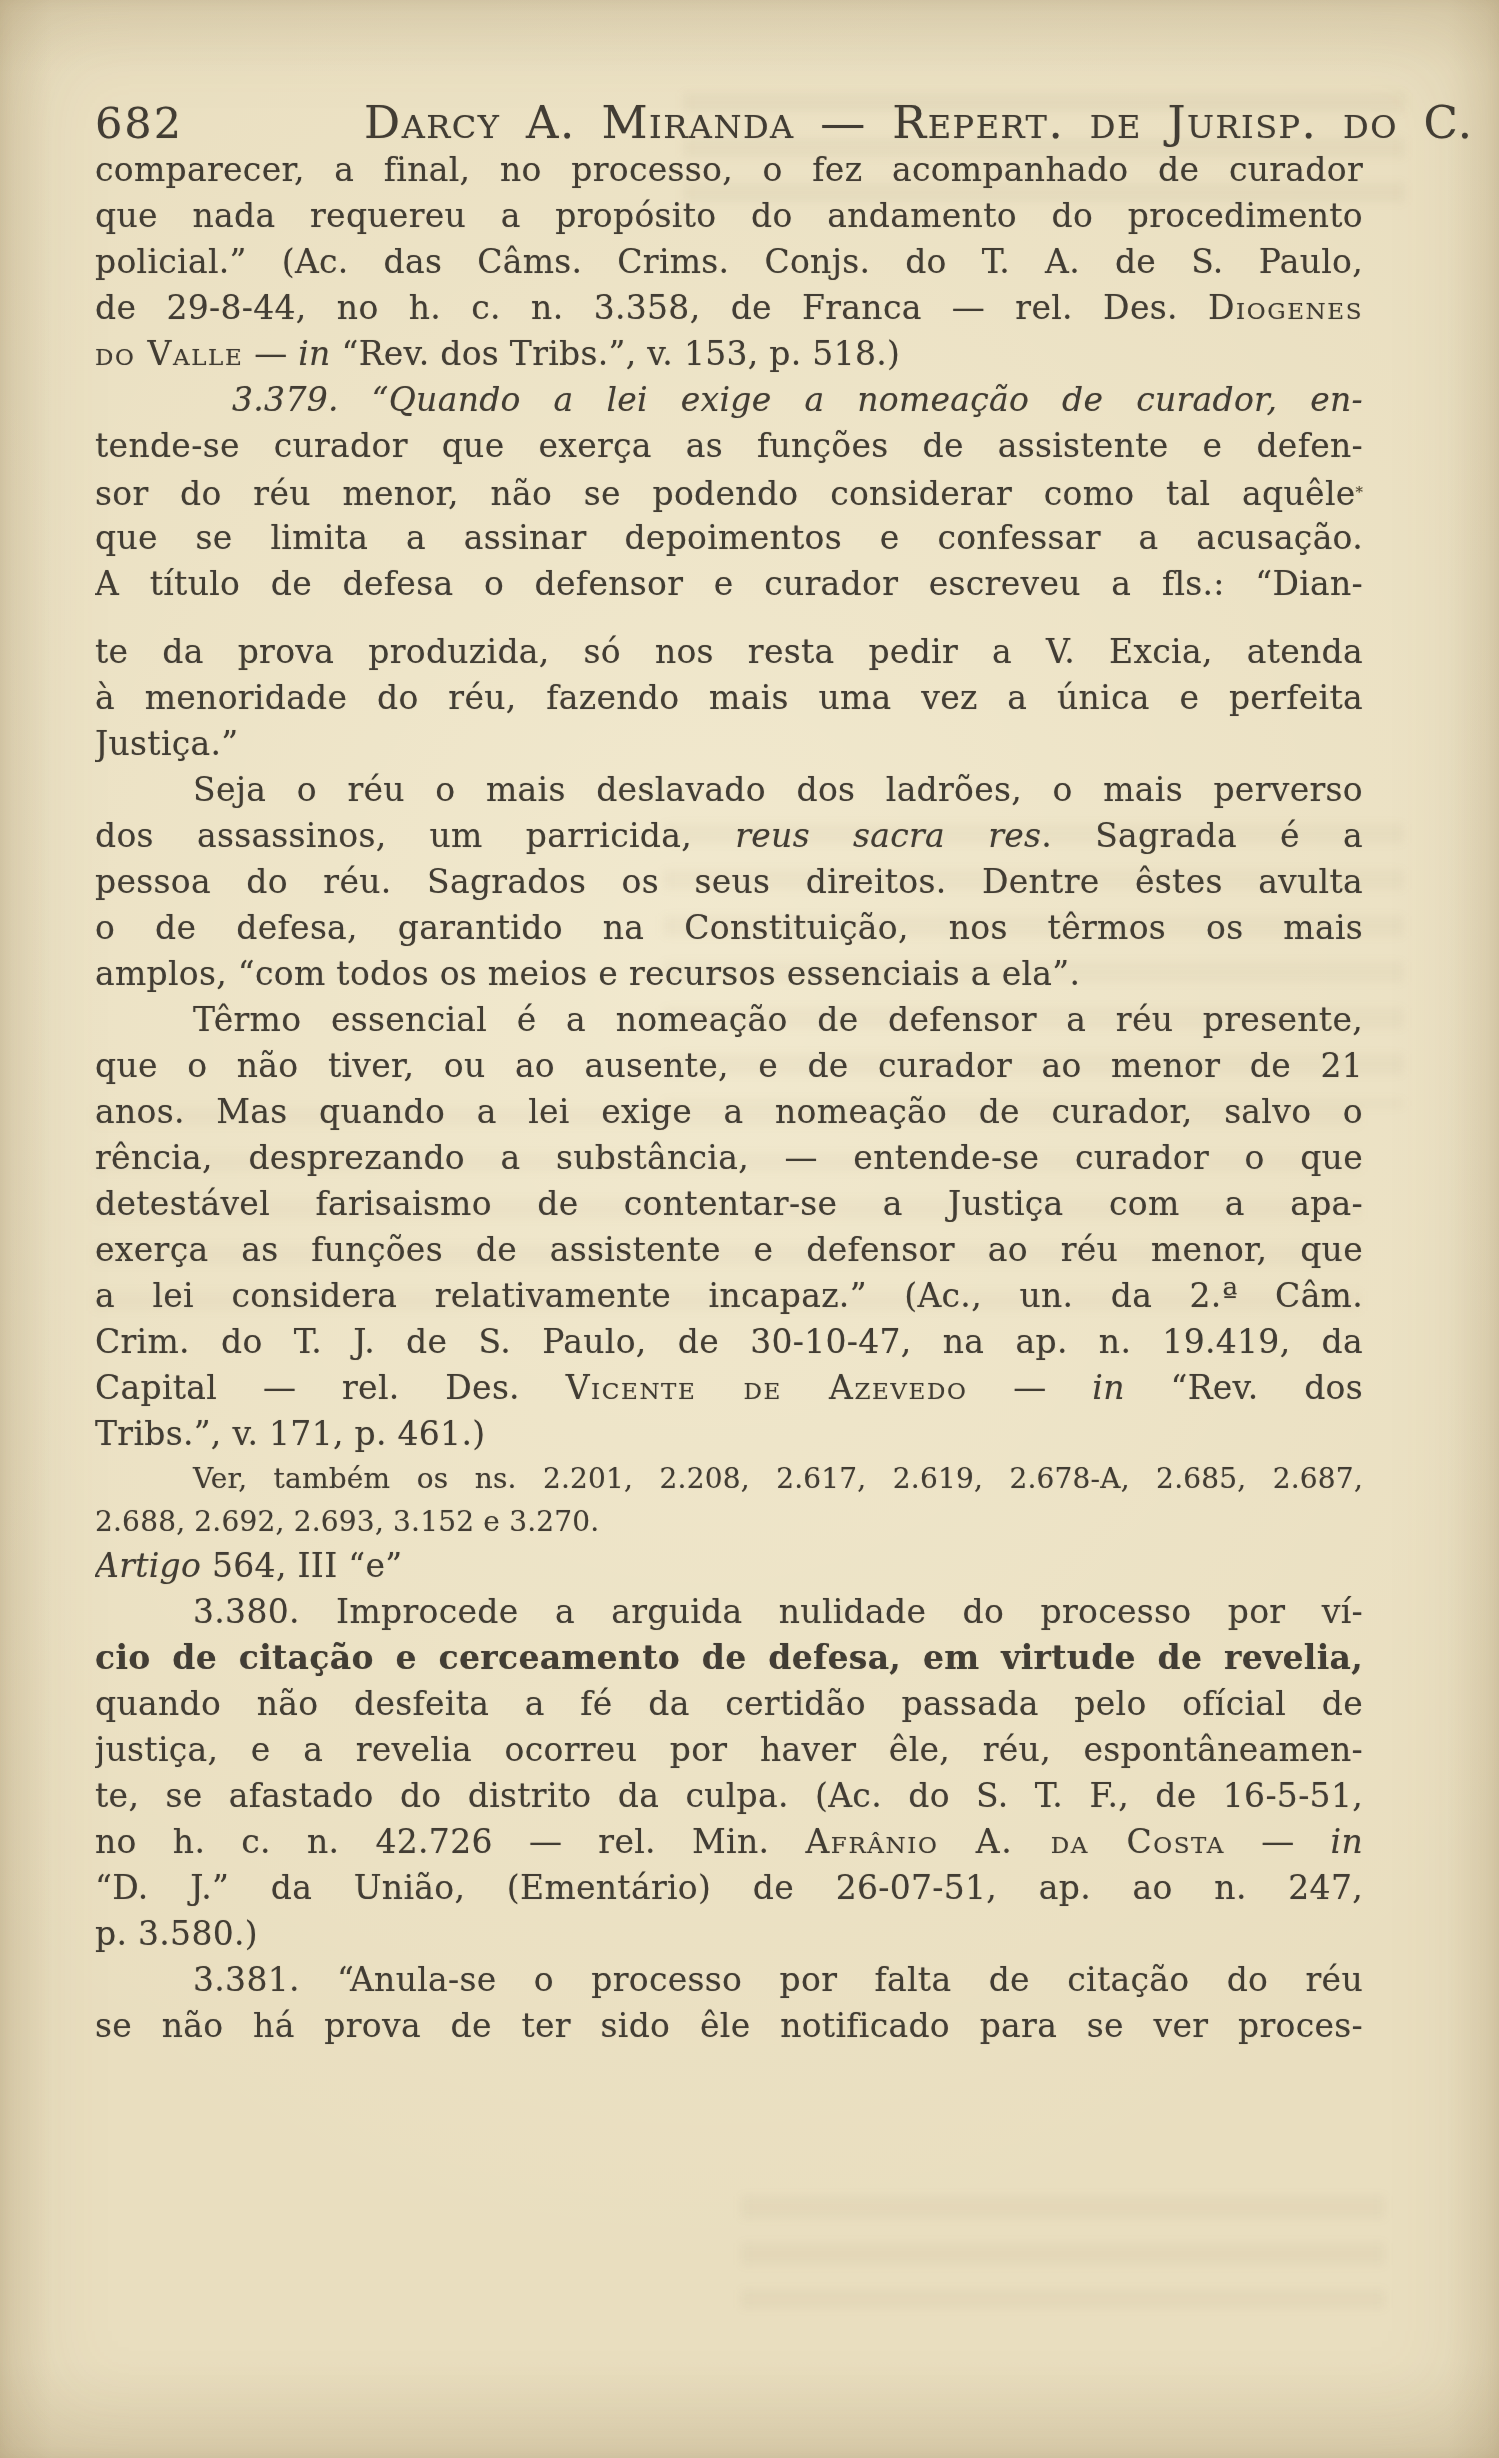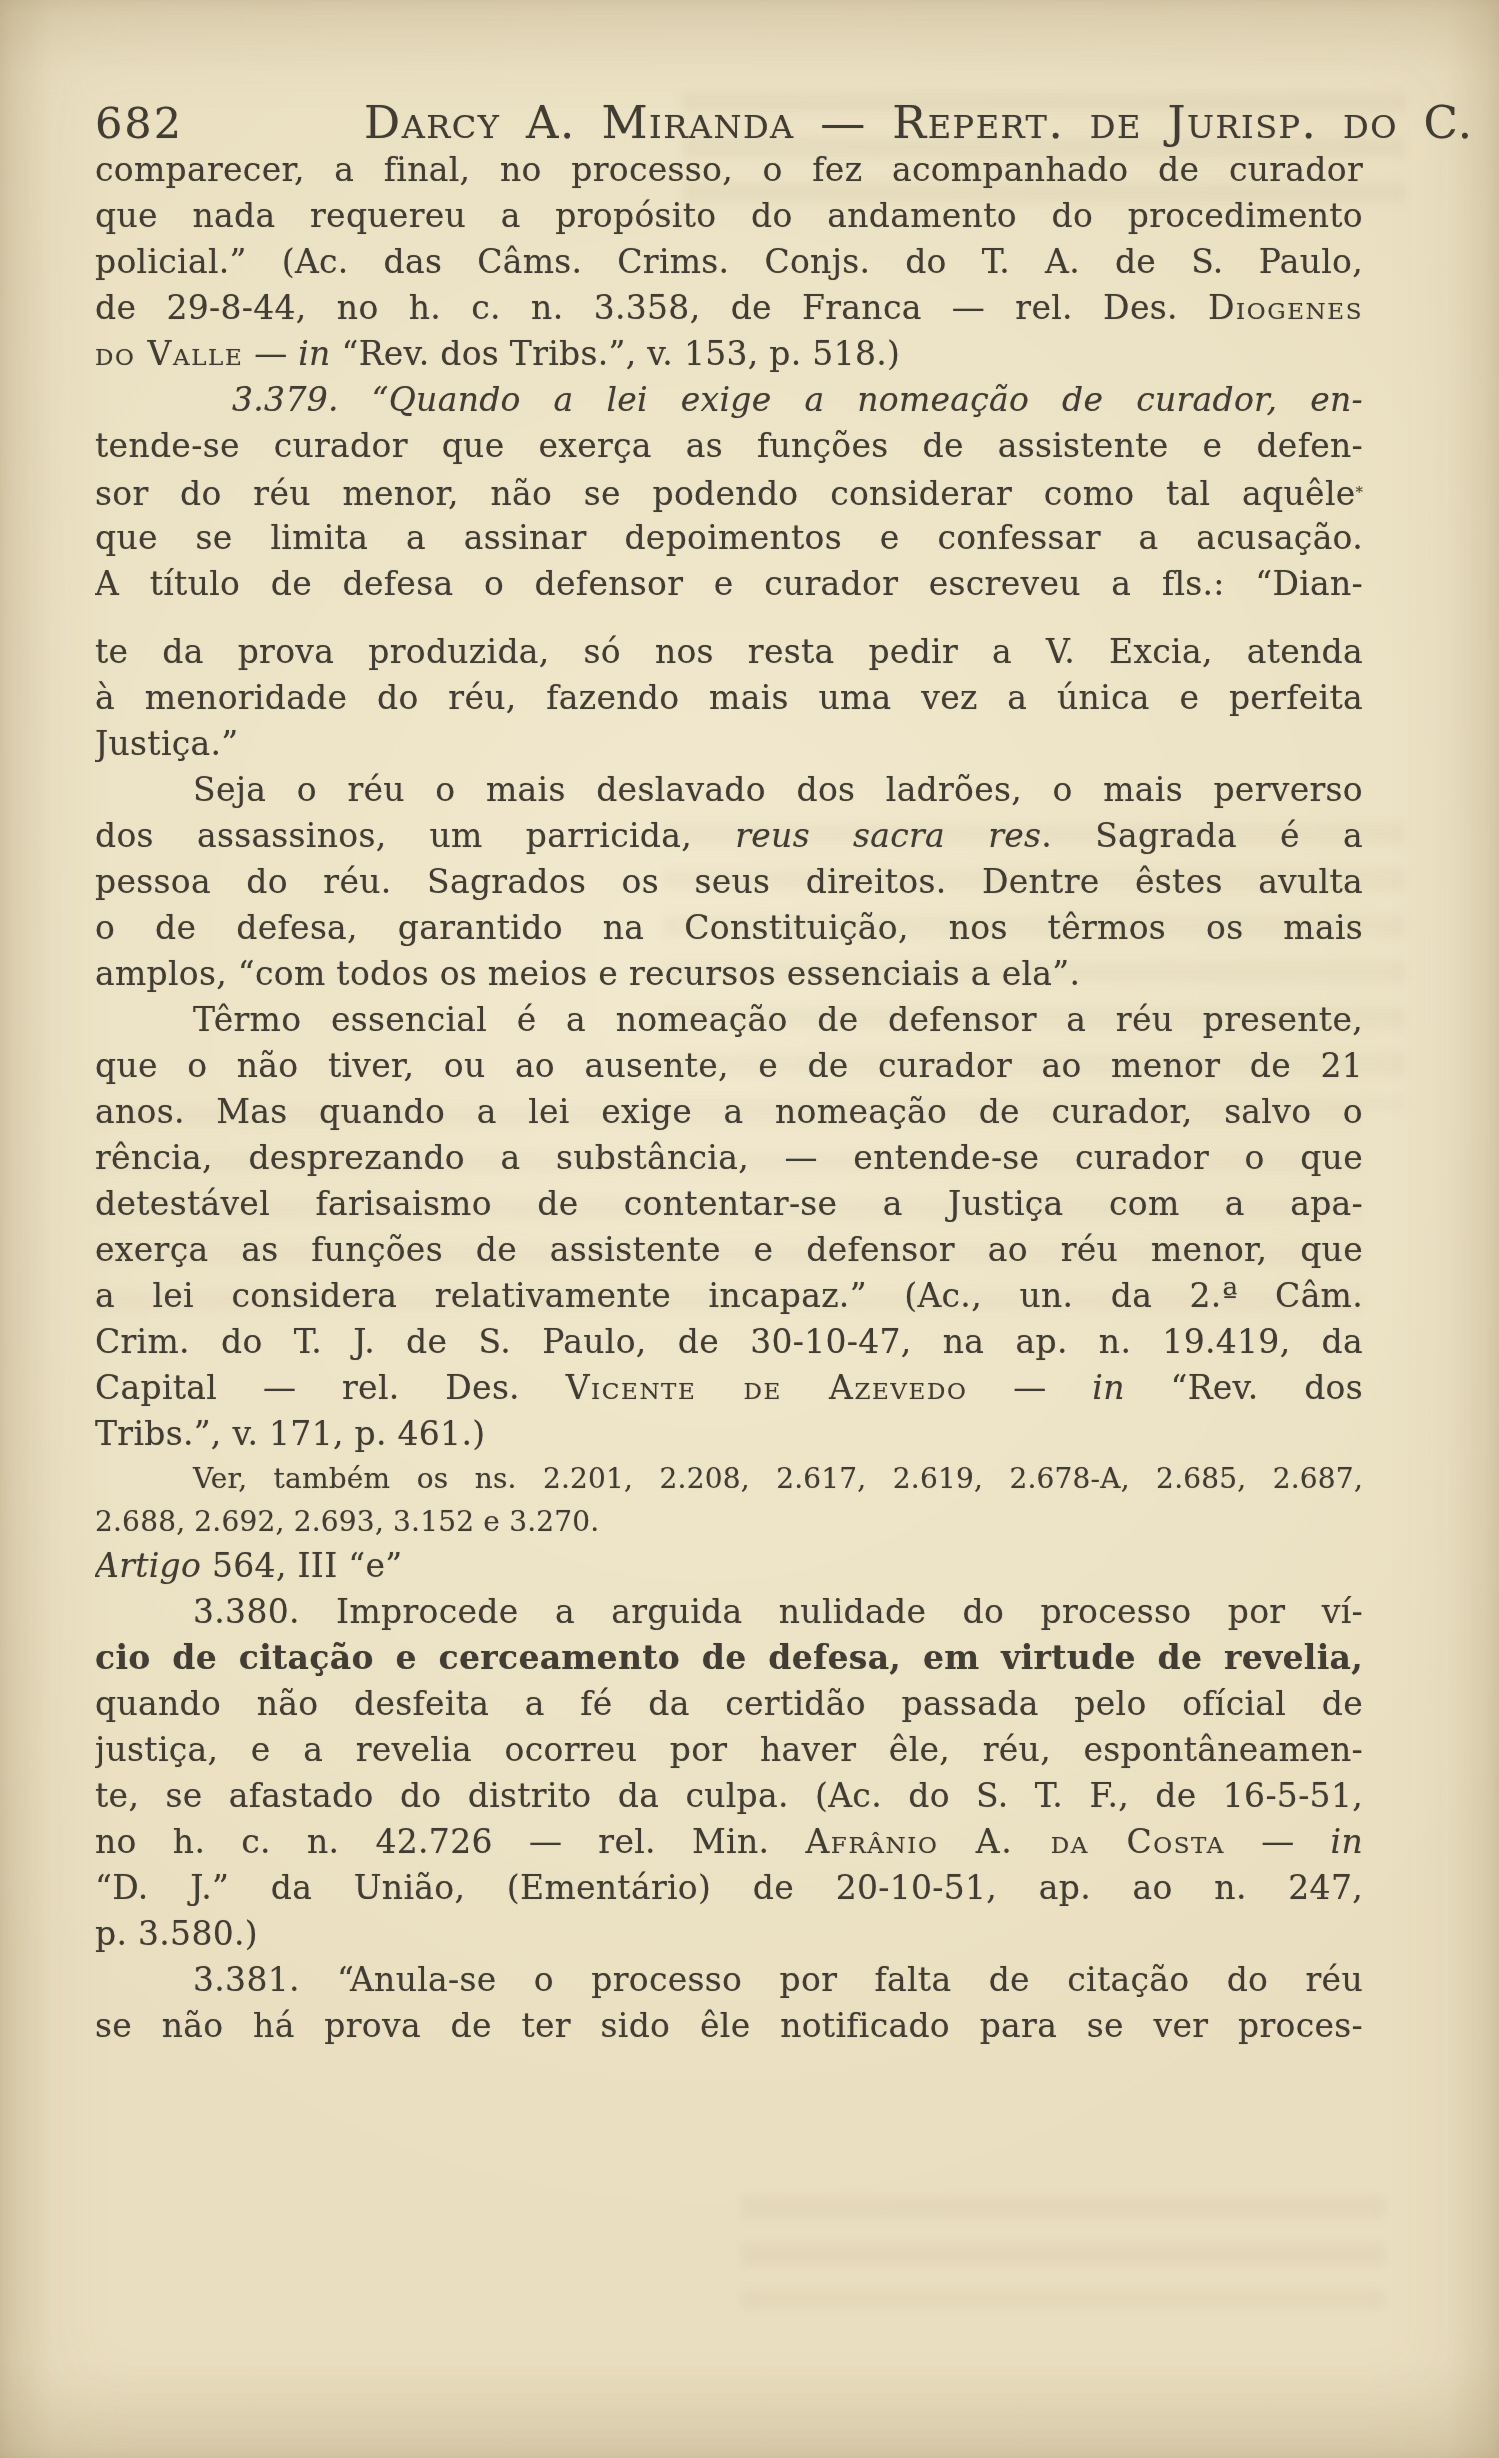--- a/index.html
+++ b/index.html
@@ -119,21 +119,21 @@
       <span class="ln e" style="display: block;"><span class="s-i">Artigo</span><span> 564, III “e”</span></span>
     </p>
 
     <p class="para">
       <span class="ln j i1" style="display: block;"><span>3.380.  Improcede a arguida nulidade do processo por ví-</span></span>
       <span class="ln j" style="display: block; font-weight: bold;"><span>cio de citação e cerceamento de defesa, em virtude de revelia,</span></span>
       <span class="ln j" style="display: block;"><span>quando não desfeita a fé da certidão passada pelo ofícial de</span></span>
       <span class="ln j" style="display: block;"><span>justiça, e a revelia ocorreu por haver êle, réu, espontâneamen-</span></span>
       <span class="ln j" style="display: block;"><span>te, se afastado do distrito da culpa. (Ac. do S. T. F., de 16-5-51,</span></span>
       <span class="ln j" style="display: block;"><span>no h. c. n. 42.726 — rel. Min. </span><span class="s-sc">Afrânio A. da Costa</span><span> — </span><span class="s-i">in</span></span>
-      <span class="ln j" style="display: block;"><span>“D. J.” da União, (Ementário) de 20-10-51, ap. ao n. 247,</span></span>
+      <span class="ln j" style="display: block;"><span>“D. J.” da União, (Ementário) de 26-07-51, ap. ao n. 247,</span></span>
       <span class="ln e" style="display: block;"><span>p. 3.580.)</span></span>
     </p>
 
     <p class="para m-p7">
       <span class="ln j i1" style="display: block;"><span>3.381.  “Anula-se o processo por falta de citação do réu</span></span>
       <span class="ln j" style="display: block;"><span>se não há prova de ter sido êle notificado para se ver proces-</span></span>
     </p>
 
   </div>
 </div>

